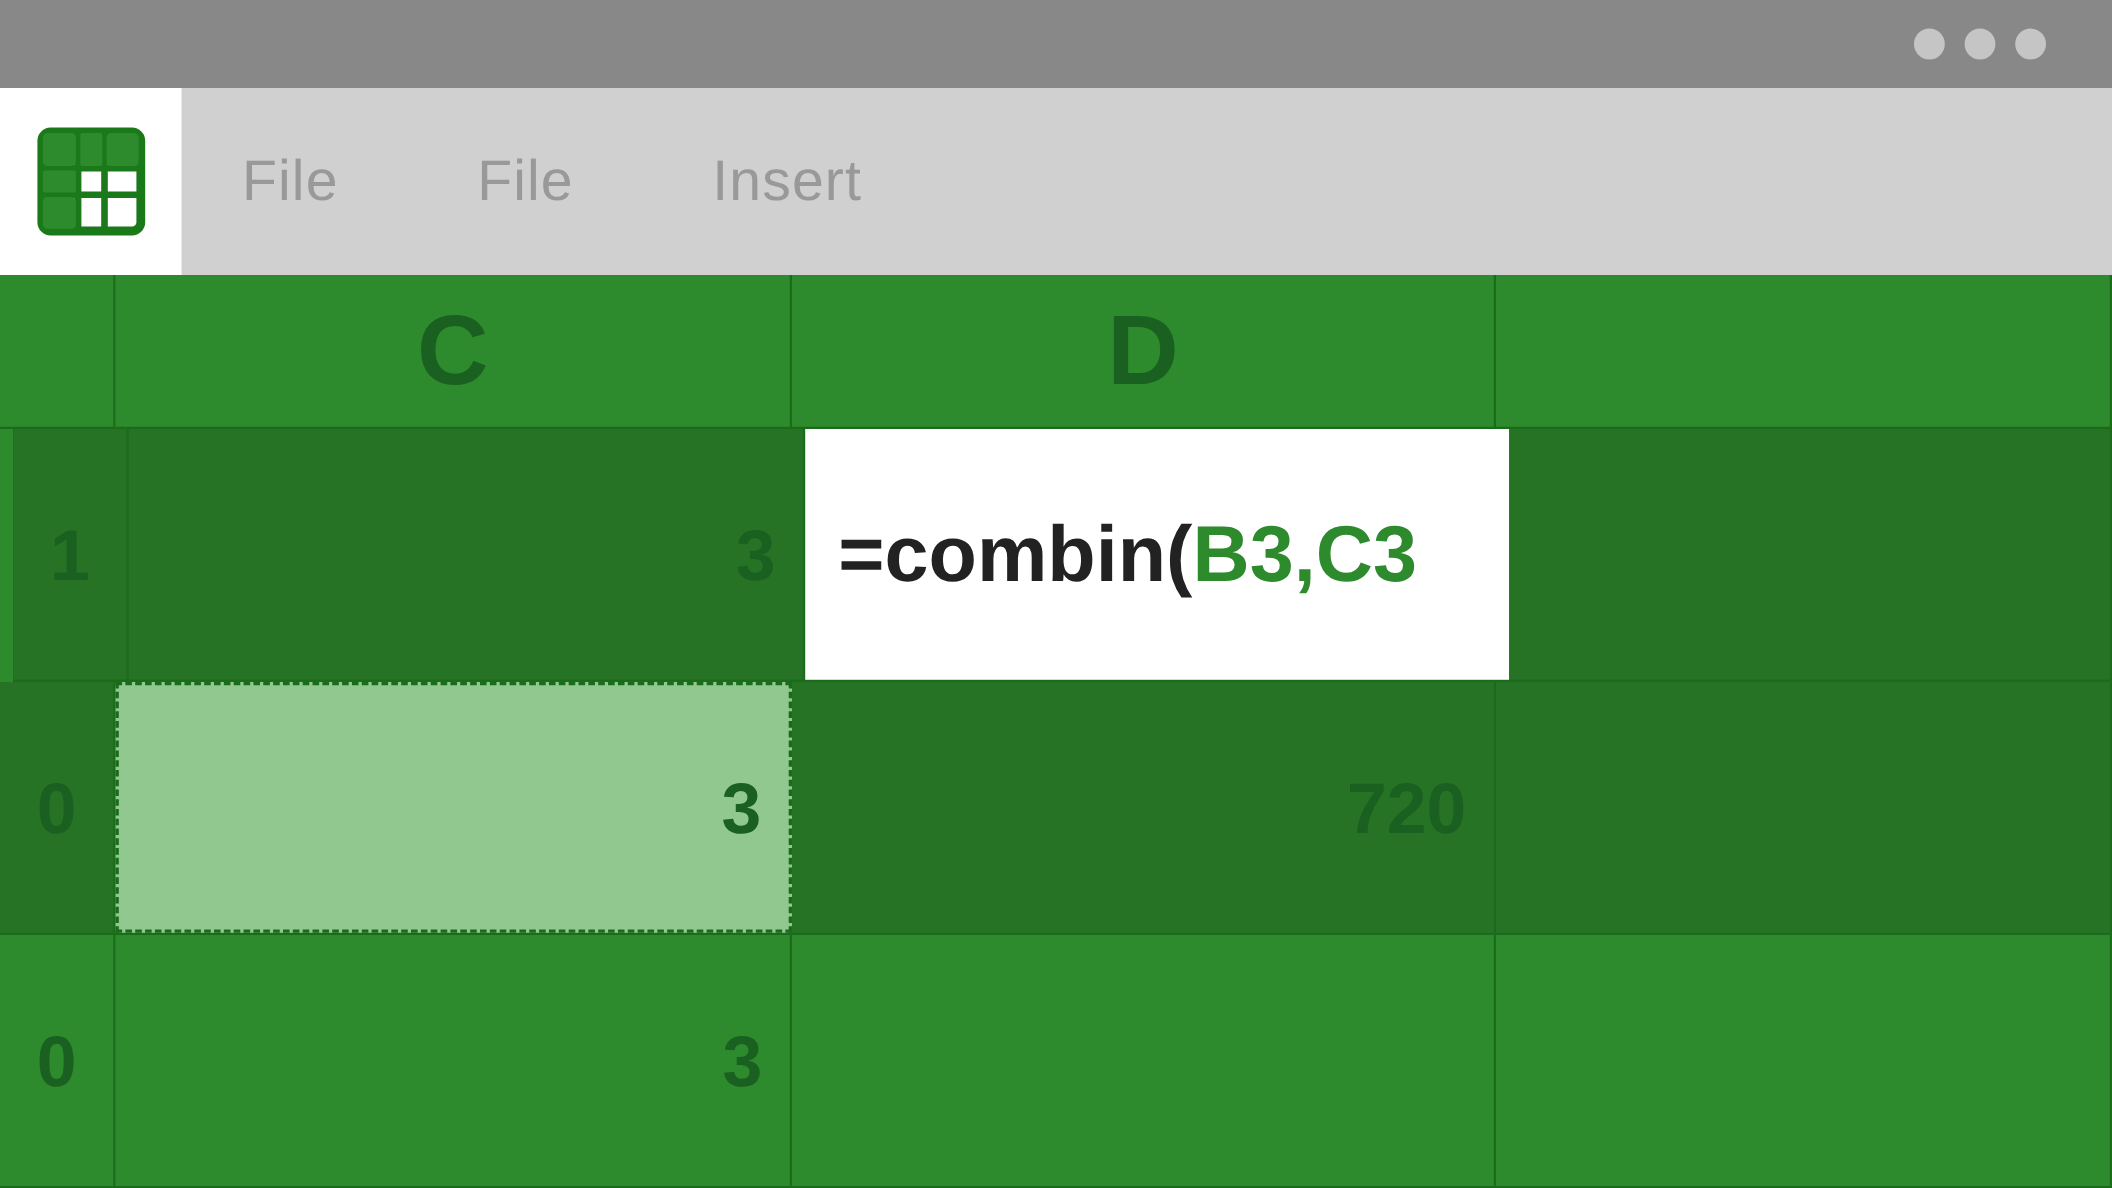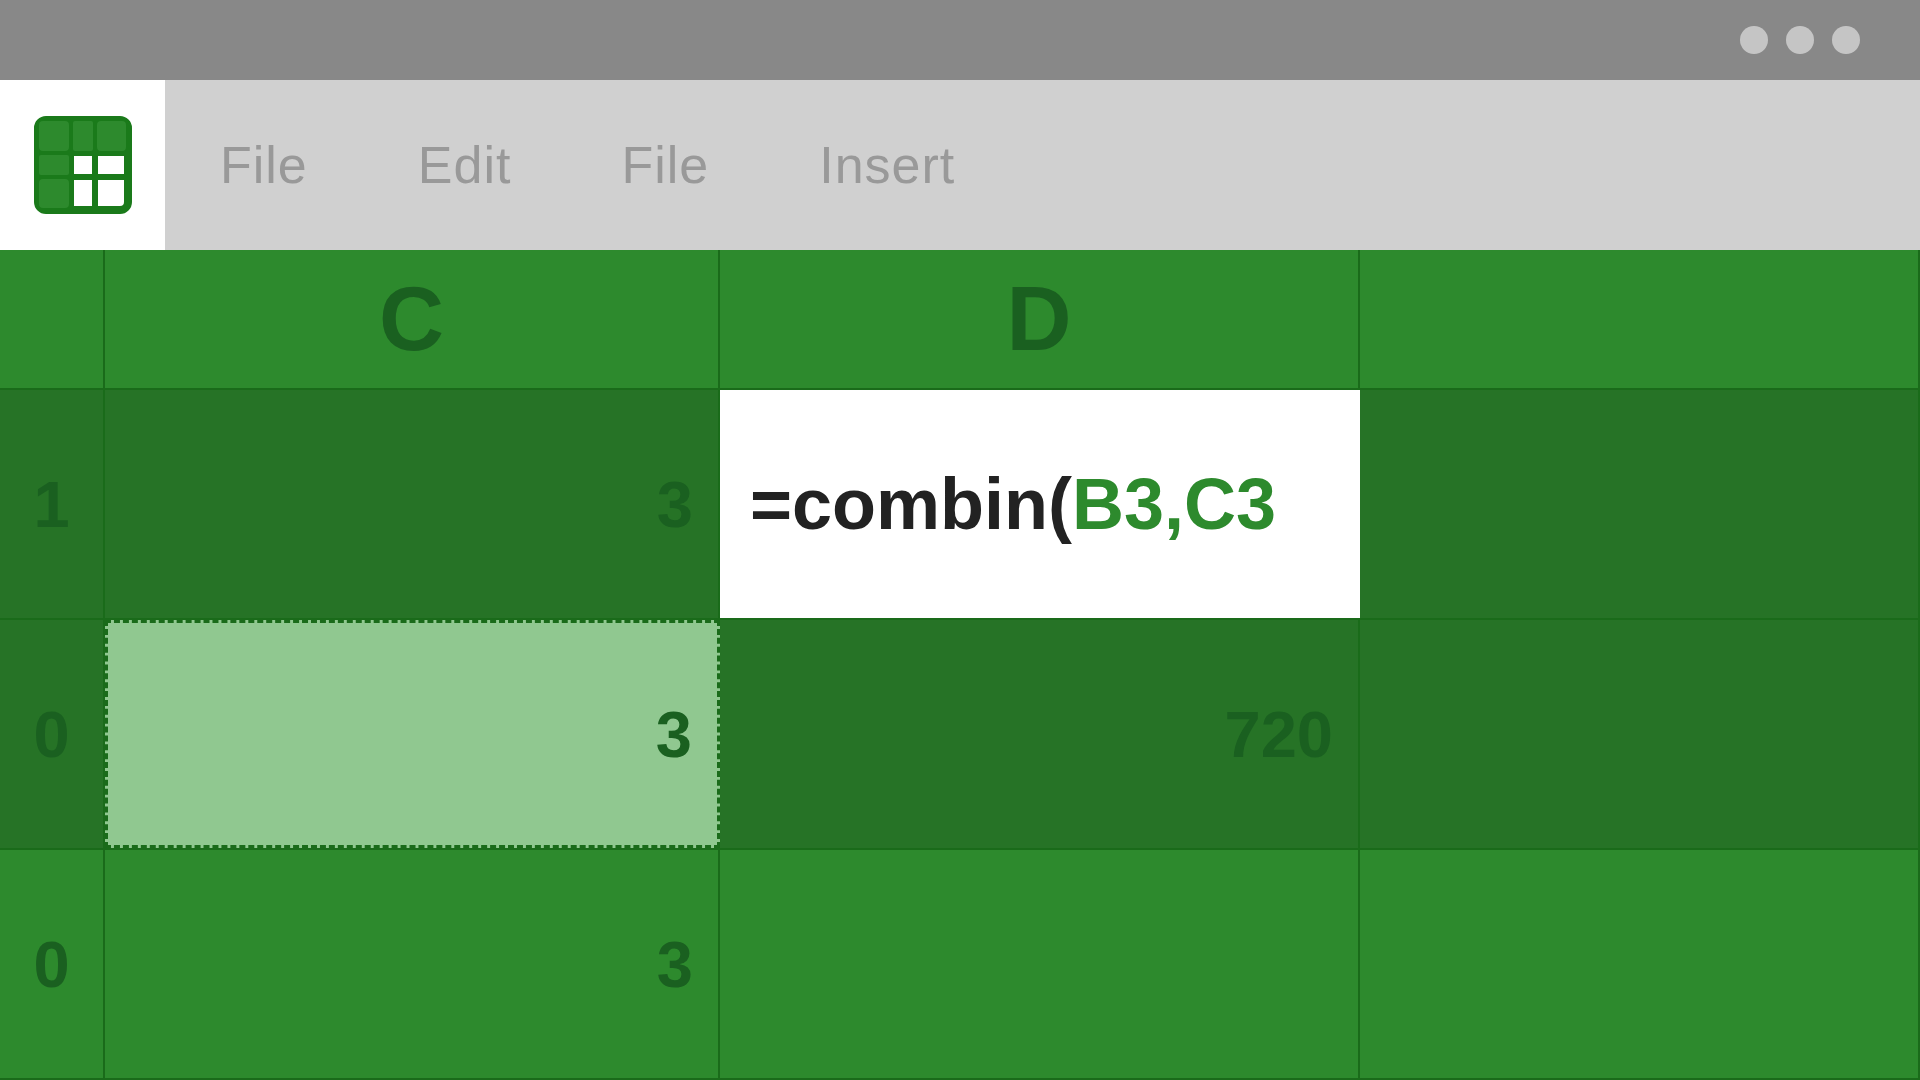--- a/index.html
+++ b/index.html
@@ -60,21 +60,21 @@
     }
 
     .logo-icon {
       width: 100px;
       height: 100px;
     }
 
     .menu-items {
       display: flex;
       align-items: center;
-      gap: 0px;
+      gap: 16px;
       flex: 1;
       height: 100%;
     }
 
     .menu-item {
       font-size: 52px;
       font-weight: 400;
       color: #999999;
       padding: 0 55px;
       height: 100%;
@@ -184,20 +184,21 @@
       flex-shrink: 0;
     }
 
     .cell.col-e-cell {
       flex: 1;
     }
 
     
     .grid-row.row-1 {
       background: #14532d;
+      margin-left: 12px;
     }
 
     .grid-row.row-1 .cell,
     .grid-row.row-1 .row-num {
       background: #267326;
     }
 
     
     .grid-row.row-2 {
       background: #267326;
@@ -269,21 +270,20 @@
       <rect x="6" y="6" width="30" height="30" rx="4" fill="#2d8a2d"></rect>
       <rect x="40" y="6" width="20" height="30" rx="2" fill="#2d8a2d"></rect>
       <rect x="64" y="6" width="29" height="30" rx="4" fill="#2d8a2d"></rect>
       <rect x="6" y="40" width="30" height="20" rx="2" fill="#2d8a2d"></rect>
       <rect x="6" y="64" width="30" height="29" rx="4" fill="#2d8a2d"></rect>
     </svg>
   </div>
 
   <div class="menu-items">
     <div class="menu-item">File</div>
-    <div class="menu-item">Edit</div>
     <div class="menu-item">File</div>
     <div class="menu-item">Insert</div>
   </div>
 </div>
 
 <div class="spreadsheet">
 
   <div class="col-headers">
     <div class="row-num-header"></div>
     <div class="col-header col-c">C</div>

